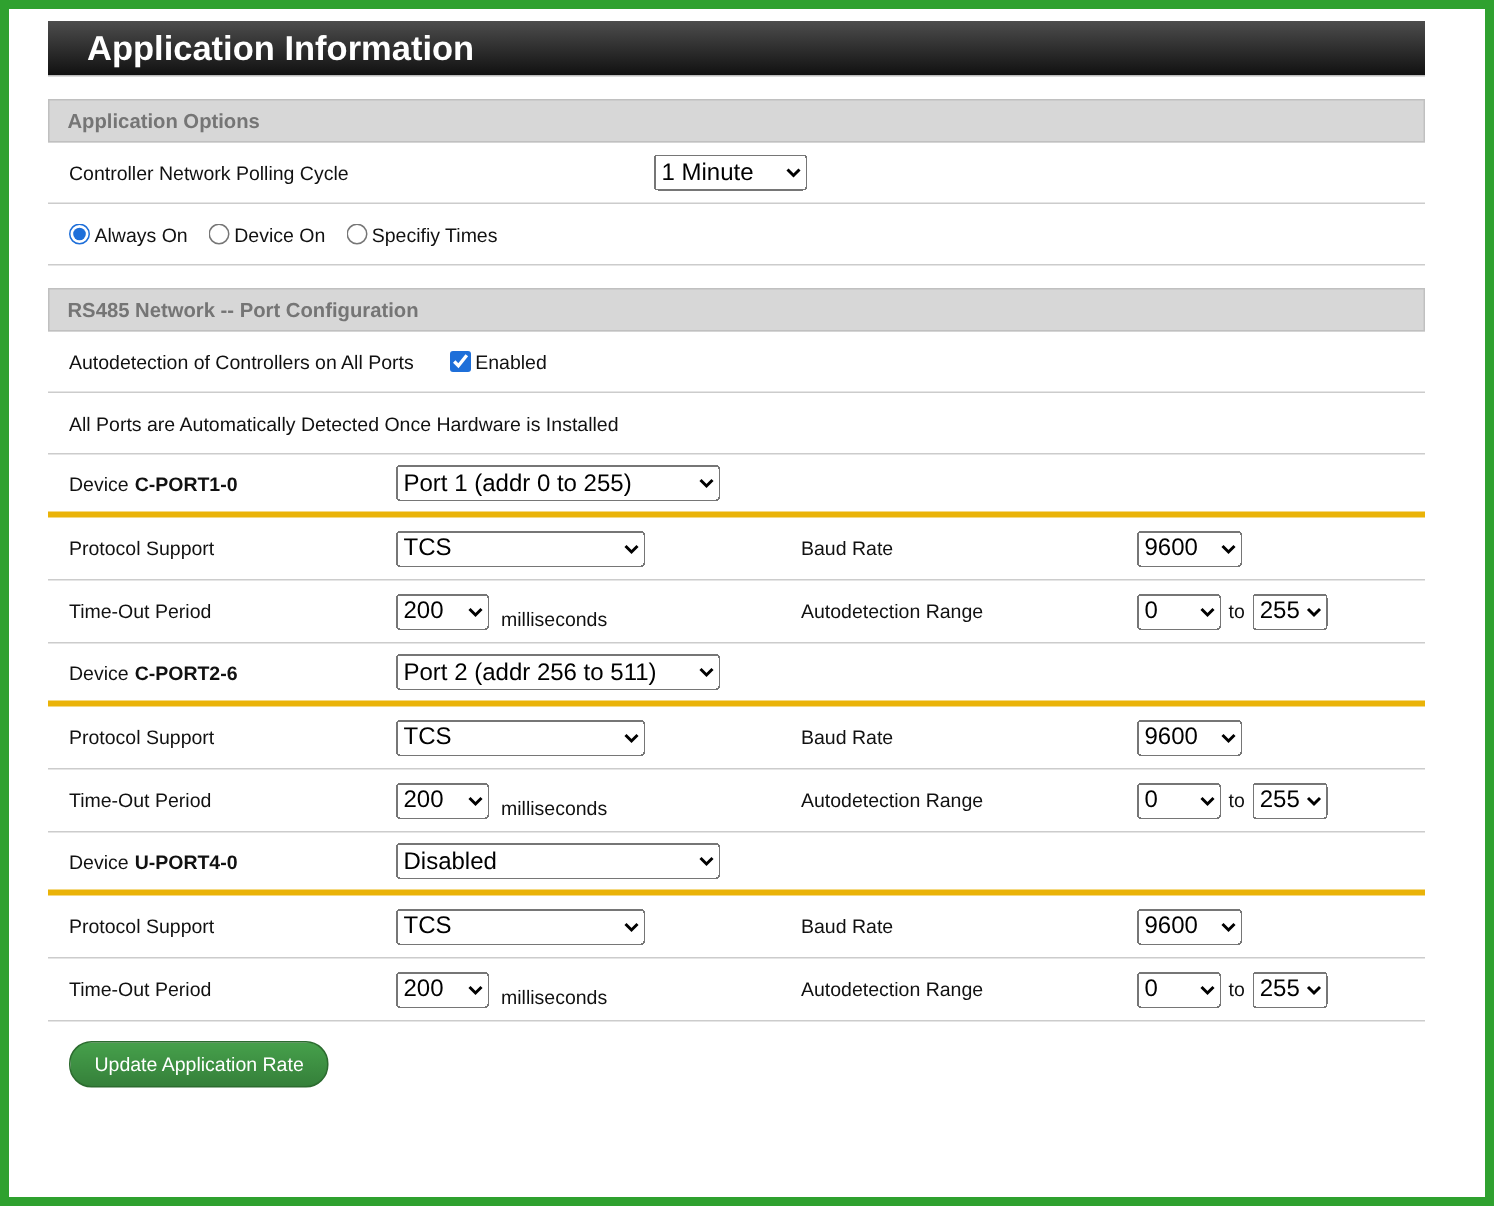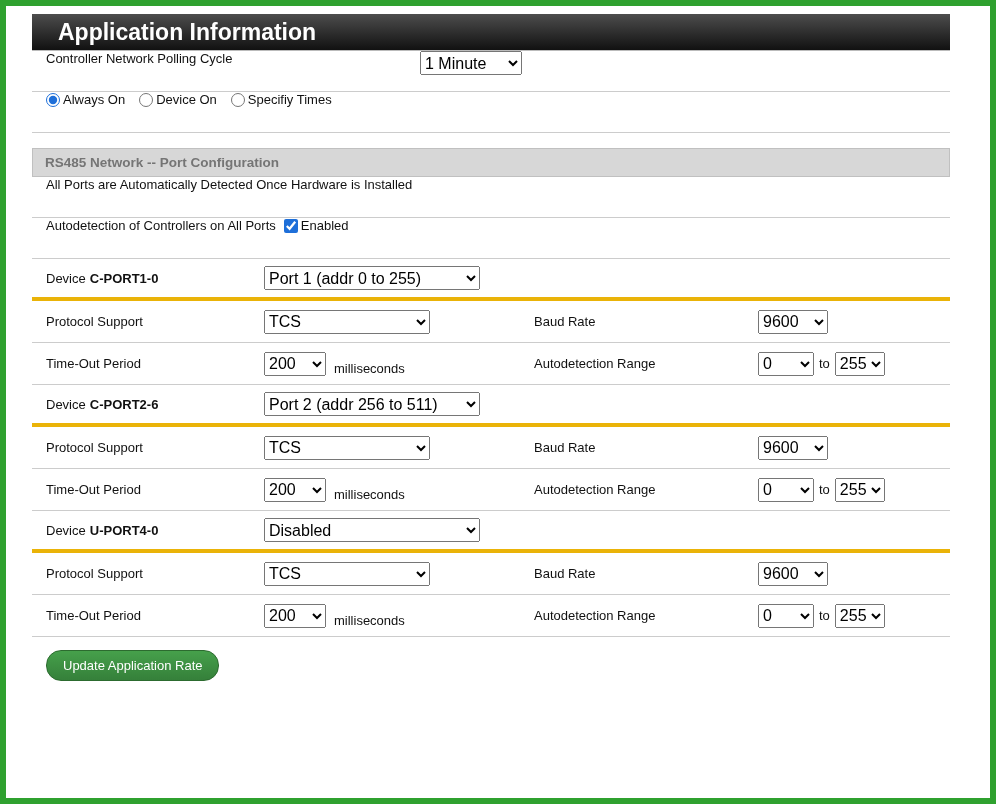--- a/index.html
+++ b/index.html
@@ -19,23 +19,23 @@
   }
 
   .section-header {
     margin-top:15px; background:#d7d7d7; border:1px solid #c0c0c0;
     color:#757575; font-weight:bold; font-size:13.5px;
     height:29px; display:flex; align-items:center; padding-left:12px;
     box-sizing:border-box;
   }
 
   .row {
-    display:flex; align-items:flex-start; min-height:41px;
+    display:flex; align-items:center; min-height:41px;
     border-bottom:1px solid #cccccc; padding-left:14px;
-    font-size:13px; color:#111; box-sizing:border-box;
+    font-size:13px; color:#111; box-sizing:border-box;gap:16px;
   }
   .row3 {
     display:grid; grid-template-columns:218px 270px 224px 1fr;
     align-items:center; min-height:42px;
     border-bottom:1px solid #cccccc; padding-left:14px;
     font-size:13px; color:#111; box-sizing:border-box;
   }
   .row2 {
     display:grid; grid-template-columns:218px 1fr;
     align-items:center; min-height:42px;
@@ -76,20 +76,21 @@
     padding:7px 16px; cursor:pointer;
   }
 </style>
 </head>
 <body>
 
 <div class="frame">
 
   <div class="titlebar">Application Information</div>
 
+  <div class="section-header">Application Options</div>
 
   <div class="row">
     <span class="lbl-wide">Controller Network Polling Cycle</span>
     <select class="sel-polling">
       <option>1 Minute</option>
     </select>
   </div>
 
   <div class="row">
     <div class="radio-group">
@@ -104,29 +105,29 @@
       <label class="radio-item">
         <input type="radio" name="conn" style="">
         <span>Specifiy Times</span>
       </label>
     </div>
   </div>
 
   <div class="section-header">RS485 Network -- Port Configuration</div>
 
   <div class="row">
-    <span>All Ports are Automatically Detected Once Hardware is Installed</span>
-  </div>
-
-  <div class="row">
     <span>Autodetection of Controllers on All Ports</span>
     <label class="check-item" style="margin-left:8px;">
       <input type="checkbox" checked="" style="">
       <span>Enabled</span>
     </label>
+  </div>
+
+  <div class="row">
+    <span>All Ports are Automatically Detected Once Hardware is Installed</span>
   </div>
 
   <div class="row2">
     <span>
       <span>Device</span><span class="bold">C-PORT1-0</span>
     </span>
     <select class="sel-device">
       <option>Port 1 (addr 0 to 255)</option>
     </select>
   </div>

